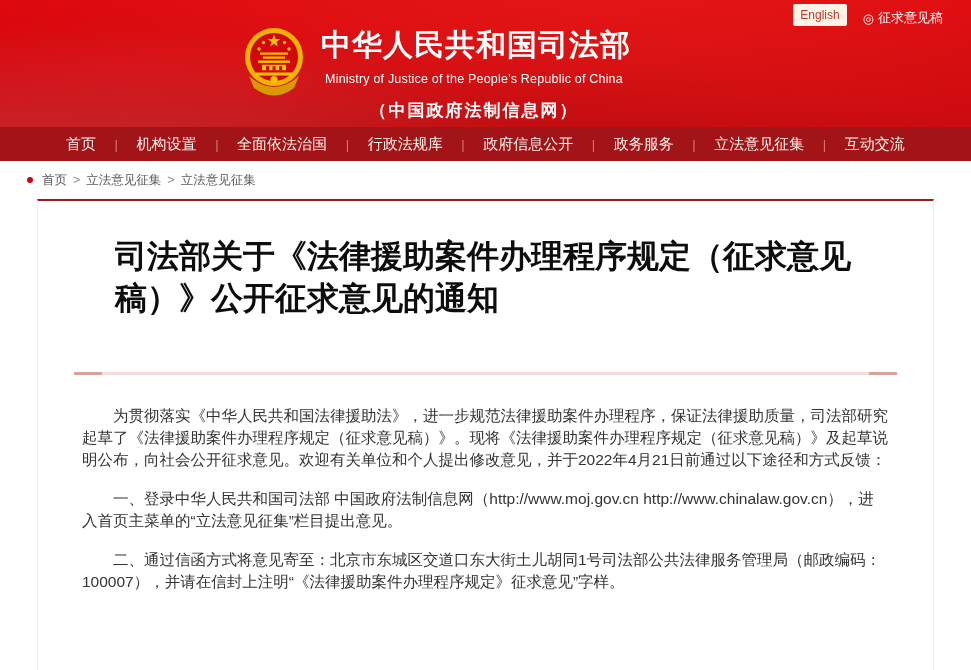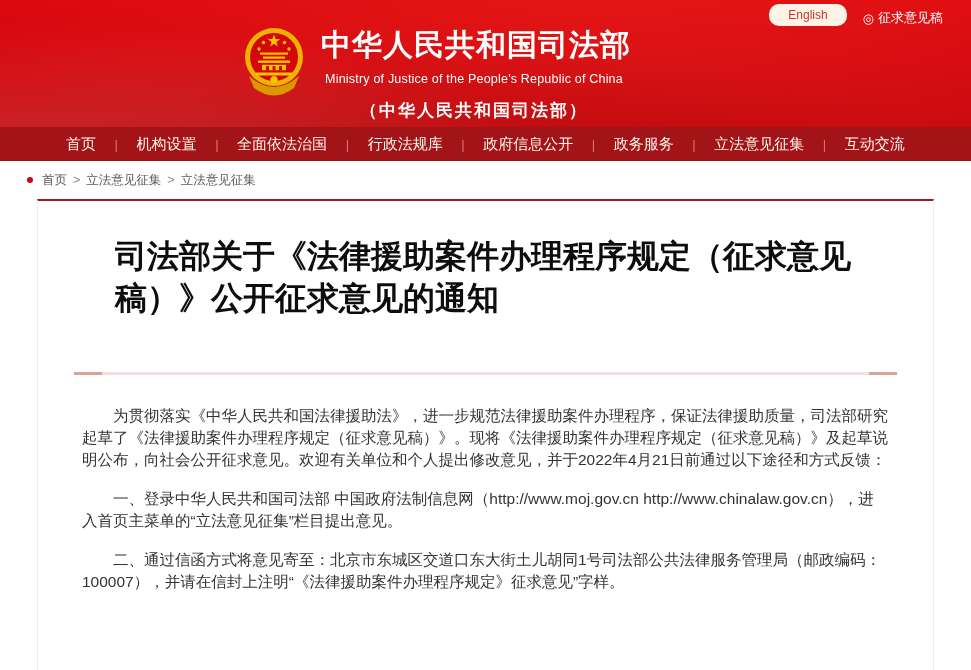--- a/index.html
+++ b/index.html
@@ -20,22 +20,22 @@
       radial-gradient(ellipse 950px 230px at 42% 160%, rgba(110,0,4,0.28), transparent 68%);
   }
   .emblem { position: absolute; left: 243px; top: 26px; width: 62px; height: 74px; }
   .header-text { position: absolute; left: 321px; top: 25px; width: 306px; text-align: center; color: #fff; }
   .site-title { font-size: 30px; font-weight: bold; letter-spacing: 1px; white-space: nowrap;
     font-family: "Liberation Serif", serif; }
   .site-subtitle { font-size: 12.5px; margin-top: 6px; white-space: nowrap; letter-spacing: 0.2px; text-align: center; }
   .site-note { font-size: 17px; font-weight: bold; margin-top: 13px; letter-spacing: 2px;
     font-family: "Liberation Serif", serif; }
   .topbar { position: absolute; top: 4px; right: 28px; display: flex; align-items: flex-start; gap: 16px; }
-  .english-btn { background: #fdf4e7; color: #c0392b; font-size: 12px; padding: 4px 19px;
-    border: none; border-radius: 10px; cursor: pointer; }
+  .english-btn { background: #fdf4e7; color: #c0392b; font-size: 12px; padding: 4px 7px;
+    border: none; border-radius: 2px; cursor: pointer; }
   .accessibility { color: #ffffff; font-size: 13px; margin-top: 5px; display: flex;
     align-items: center; gap: 4px; cursor: pointer; text-decoration: none; }
   .eye-icon { font-size: 13px; line-height: 1; }
 
   
   .main-nav { width: 971px; height: 34px; background: #a31419; display: flex;
     align-items: center; justify-content: space-between; padding: 0 66px; }
   .nav-item { color: #fdf6ee; font-size: 15px; text-decoration: none; cursor: pointer; white-space: nowrap; }
   .nav-sep { color: rgba(255,200,190,0.55); font-size: 13px; }
 
@@ -77,21 +77,21 @@
     <rect x="19" y="38.8" width="24" height="5.4" fill="#f6c400"></rect>
     <rect x="23" y="40.2" width="3" height="4" fill="#d3070e"></rect>
     <rect x="29.5" y="40.2" width="3" height="4" fill="#d3070e"></rect>
     <rect x="36" y="40.2" width="3" height="4" fill="#d3070e"></rect>
     <rect x="13" y="46.5" width="36" height="3" fill="#f6c400"></rect>
     <circle cx="31" cy="53.5" r="3.6" fill="#f6c400"></circle>
   </svg>
   <div class="header-text">
     <div class="site-title">中华人民共和国司法部</div>
     <div class="site-subtitle">Ministry of Justice of the People's Republic of China</div>
-    <div class="site-note">（中华人民共和国司法部）</div>
+    <div class="site-note">（中国政府法制信息网）</div>
   </div>
   <div class="topbar">
     <button class="english-btn">English</button>
     <a class="accessibility">
       <span class="eye-icon">◎</span>
       <span>征求意见稿</span>
     </a>
   </div>
 </header>
 

